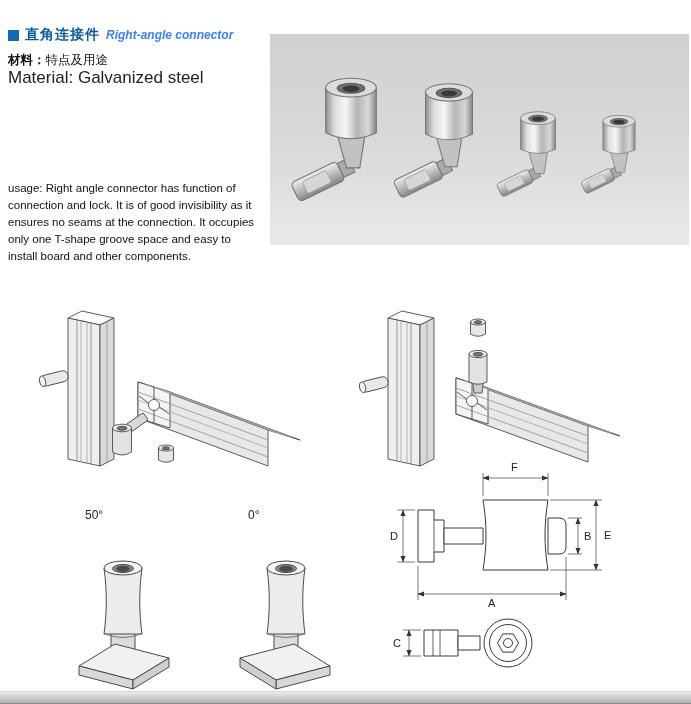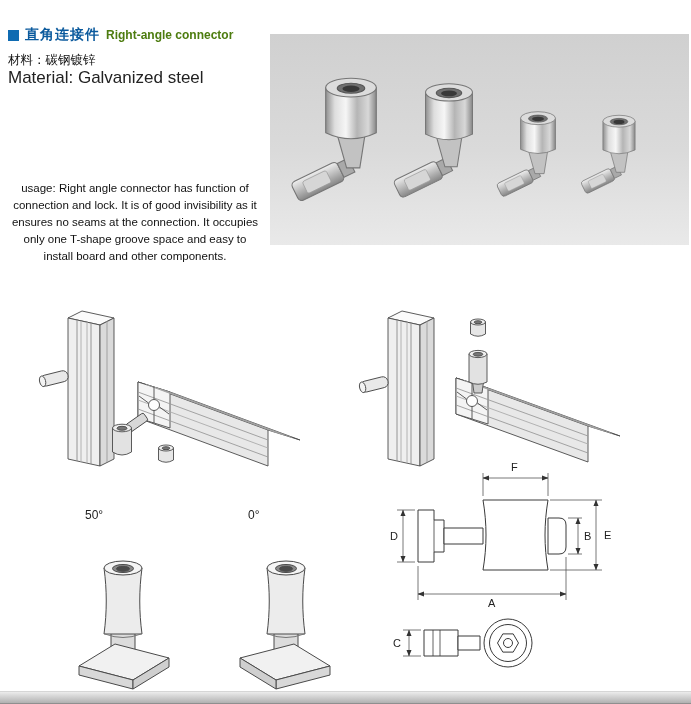--- a/index.html
+++ b/index.html
@@ -4,30 +4,30 @@
 <style>
   * { margin:0; padding:0; box-sizing:border-box; }
   html,body { background:#ffffff; }
   .page {
     position:relative; width:691px; height:704px; background:#fff;
     font-family:"Liberation Sans", sans-serif; overflow:hidden;
   }
   .header { position:absolute; left:8px; top:26px; display:flex; align-items:center; gap:6px; }
   .bullet { width:11px; height:11px; background:#0f6bb2; display:inline-block; }
   .title-cn { font-size:14px; font-weight:bold; color:#0b5a9d; letter-spacing:1px; }
-  .title-en { font-size:12px; font-weight:bold; color:#4d7c0f; }
+  .title-en { font-size:12px; font-weight:bold; color:#3b82f6;font-style:italic; }
 
   .material { position:absolute; left:8px; top:52px; font-size:12.5px; color:#111; line-height:17px; }
-  .material b { font-weight:normal; }
+  .material b { font-weight:bold; }
   .material .en { font-size:17px; color:#222; }
 
   .features { position:absolute; left:8px; top:92px; width:252px; font-size:12px; color:#111; line-height:19px; text-align:justify; }
   .features b { font-weight:bold; }
 
-  .usage { position:absolute; left:8px; top:180px; width:254px; font-size:11.5px; color:#111; line-height:17px;text-align:center; }
+  .usage { position:absolute; left:8px; top:180px; width:254px; font-size:11.5px; color:#111; line-height:17px; }
 
   .abs { position:absolute; }
 
   .view { position:absolute; width:160px; height:196px; }
   .view-label { position:absolute; top:12px; left:40px; font-size:12px; color:#222; }
   .view svg { position:absolute; top:22px; left:0; }
 
   .footer-bar {
     position:absolute; left:0; bottom:0; width:100%; height:13px;
     background:linear-gradient(#ececec,#b1b1b1);
@@ -40,21 +40,21 @@
 
 <div class="page">
 
   <div class="header">
     <span class="bullet"></span>
     <span class="title-cn">直角连接件</span>
     <span class="title-en">Right-angle connector</span>
   </div>
 
   <div class="material">
-    <div><b>材料：</b><span>碳钢镀锌</span></div>
+    <div><b>材料：</b><span>特点及用途</span></div>
     <div class="en">Material: Galvanized steel</div>
   </div>
 
 
   <p class="usage">usage: Right angle connector has function of connection and lock. It is of good invisibility as it ensures no seams at the connection. It occupies only one T-shape groove space and easy to install board and other components.</p>
 
   <svg class="abs" width="419" height="211" viewBox="0 0 419 211" style="left:270px;top:34px;">
     <defs>
       <linearGradient id="phBg" x1="0" y1="0" x2="0" y2="1">
         <stop offset="0" stop-color="#d0d0d0"></stop>

